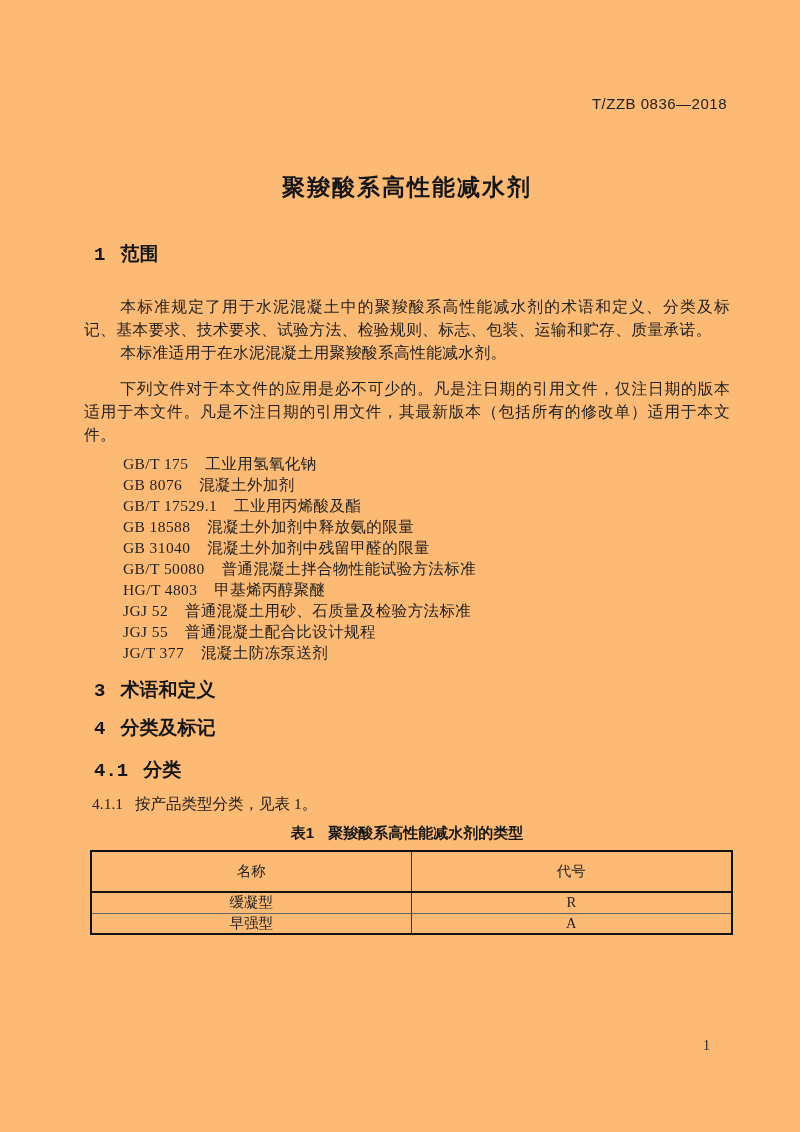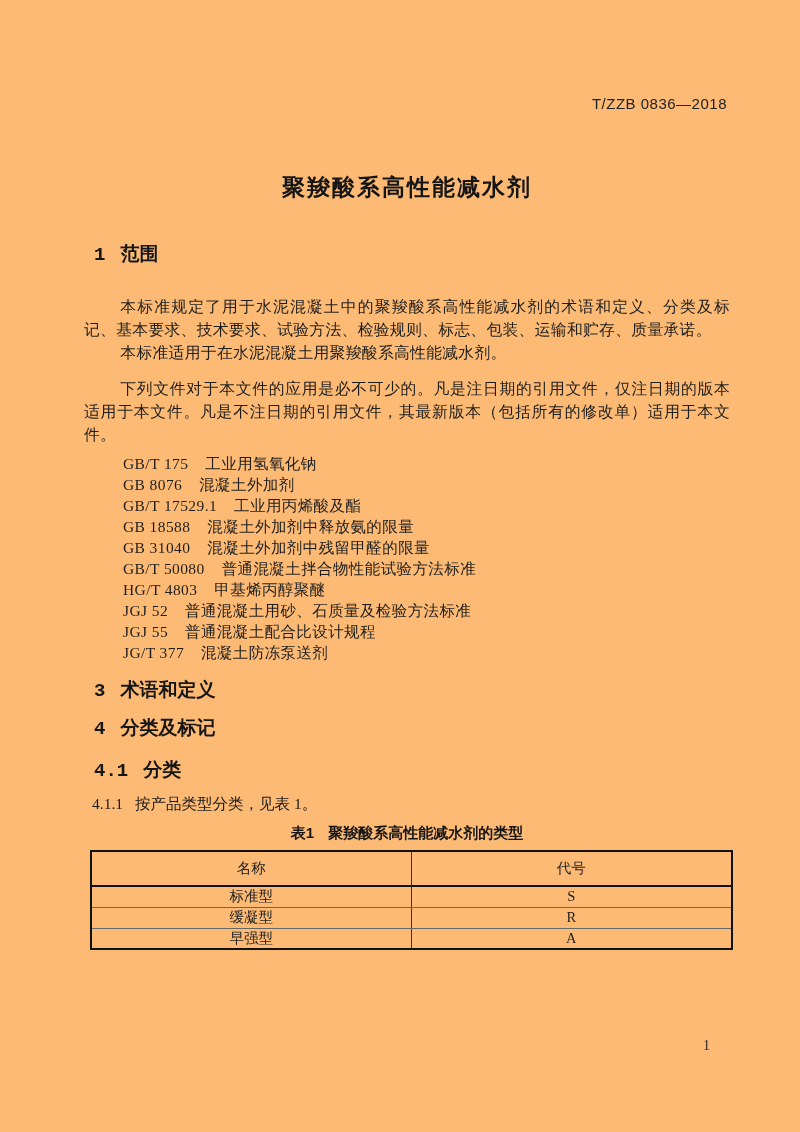--- a/index.html
+++ b/index.html
@@ -92,21 +92,21 @@
     color: #222;
   }
   table.type-table th, table.type-table td {
     border-left: 1px solid #333;
     border-right: 1px solid #333;
     text-align: center;
     font-weight: normal;
     padding: 0;
   }
   table.type-table th {
-    height: 35px;
+    height: 41px;
     border-bottom: 2px solid #111;
   }
   table.type-table td { height: 21px; border-bottom: 1px solid #666; }
   table.type-table tr:last-child td { border-bottom: none; }
   table.type-table col.c1 { width: 320px; }
   .page-number {
     position: absolute;
     top: 1038px;
     left: 703px;
     font-size: 14px;
@@ -182,24 +182,20 @@
           <col class="c2">
         </colgroup>
       <thead>
         <tr>
           <th>名称</th>
           <th>代号</th>
         </tr>
       </thead>
       <tbody>
         <tr>
-          <td>标准型</td>
-          <td>S</td>
-        </tr>
-        <tr>
           <td>缓凝型</td>
           <td>R</td>
         </tr>
         <tr>
           <td>早强型</td>
           <td>A</td>
         </tr>
       </tbody>
     </table>
 

